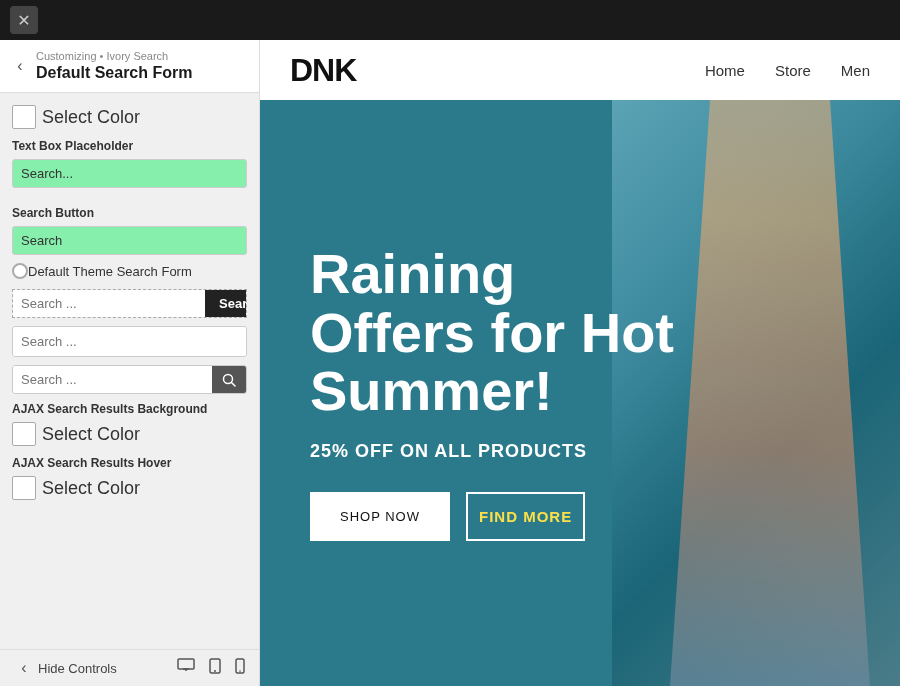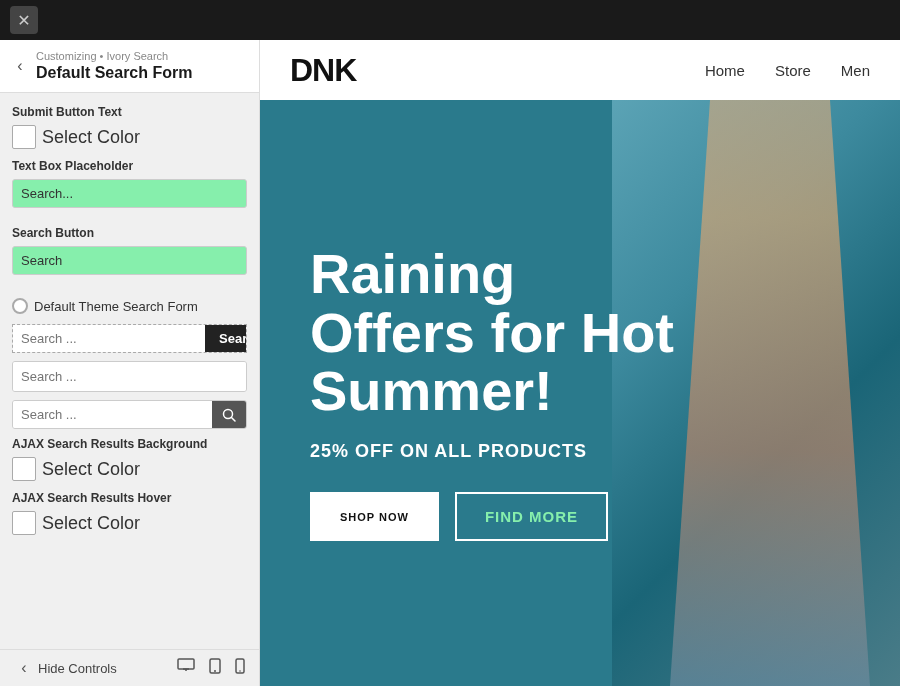--- a/index.html
+++ b/index.html
@@ -162,23 +162,21 @@
       display: flex; align-items: center; justify-content: center;
       font-size: 11px;
       color: white;
       cursor: pointer;
       font-weight: bold;
     }
 
     .radio-row {
       display: flex;
       align-items: center;
-      gap: 6px;
       margin-bottom: 10px;
-      margin-top: 15px;
     }
     .radio-circle {
       width: 16px; height: 16px;
       border: 2px solid #aaa;
       border-radius: 50%;
       background: white;
       flex-shrink: 0;
     }
     .radio-label {
       font-size: 13px;
@@ -358,31 +356,31 @@
     }
     .hero-buttons {
       display: flex;
       gap: 16px;
     }
     .hero-btn-primary {
       background: white;
       color: #111;
       border: 2px solid white;
       padding: 14px 28px;
-      font-size: 11px;
-      font-weight: 700;
+      font-size: 13px;
+      font-weight: 400;
       letter-spacing: 1px;
       cursor: pointer;
       text-transform: uppercase;
     }
     .hero-btn-secondary {
       background: transparent;
-      color: #86efac;
+      color: #fde047;
       border: 2px solid white;
-      padding: 14px 28px;
+      padding: 14px 11px;
       font-size: 15px;
       font-weight: 700;
       letter-spacing: 1px;
       cursor: pointer;
       text-transform: uppercase;
     }
     .hero-image {
       position: absolute;
       right: 0;
       top: 0;
@@ -428,21 +426,20 @@
       <div class="sidebar-back">
         <span>‹</span>
       </div>
       <div class="sidebar-breadcrumb">Customizing • Ivory Search</div>
       <div class="sidebar-title">Default Search Form</div>
     </div>
 
     <div class="sidebar-content">
 
       
-      <div class="section-label">Submit Button Text</div>
       <div class="color-picker-row">
         <div class="color-swatch"></div>
         <span class="select-color-label">Select Color</span>
       </div>
 
       
       <div class="section-label">Text Box Placeholder</div>
       <input class="text-input" type="text" value="Search..." style="">
 
       

